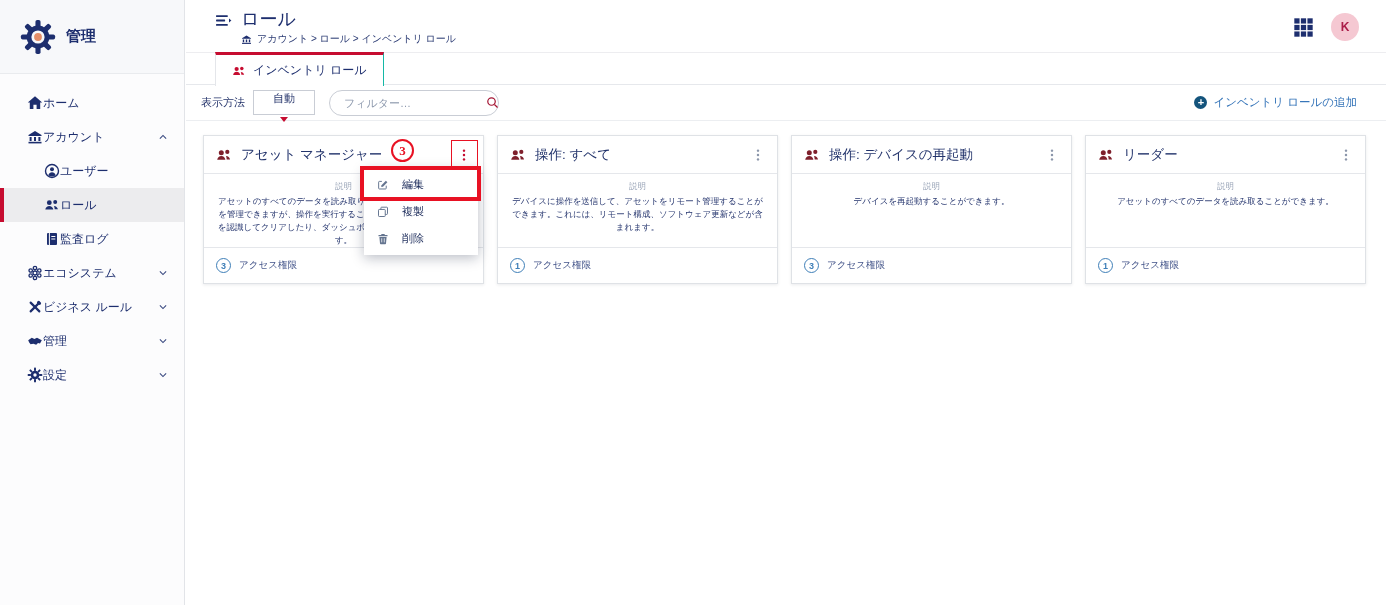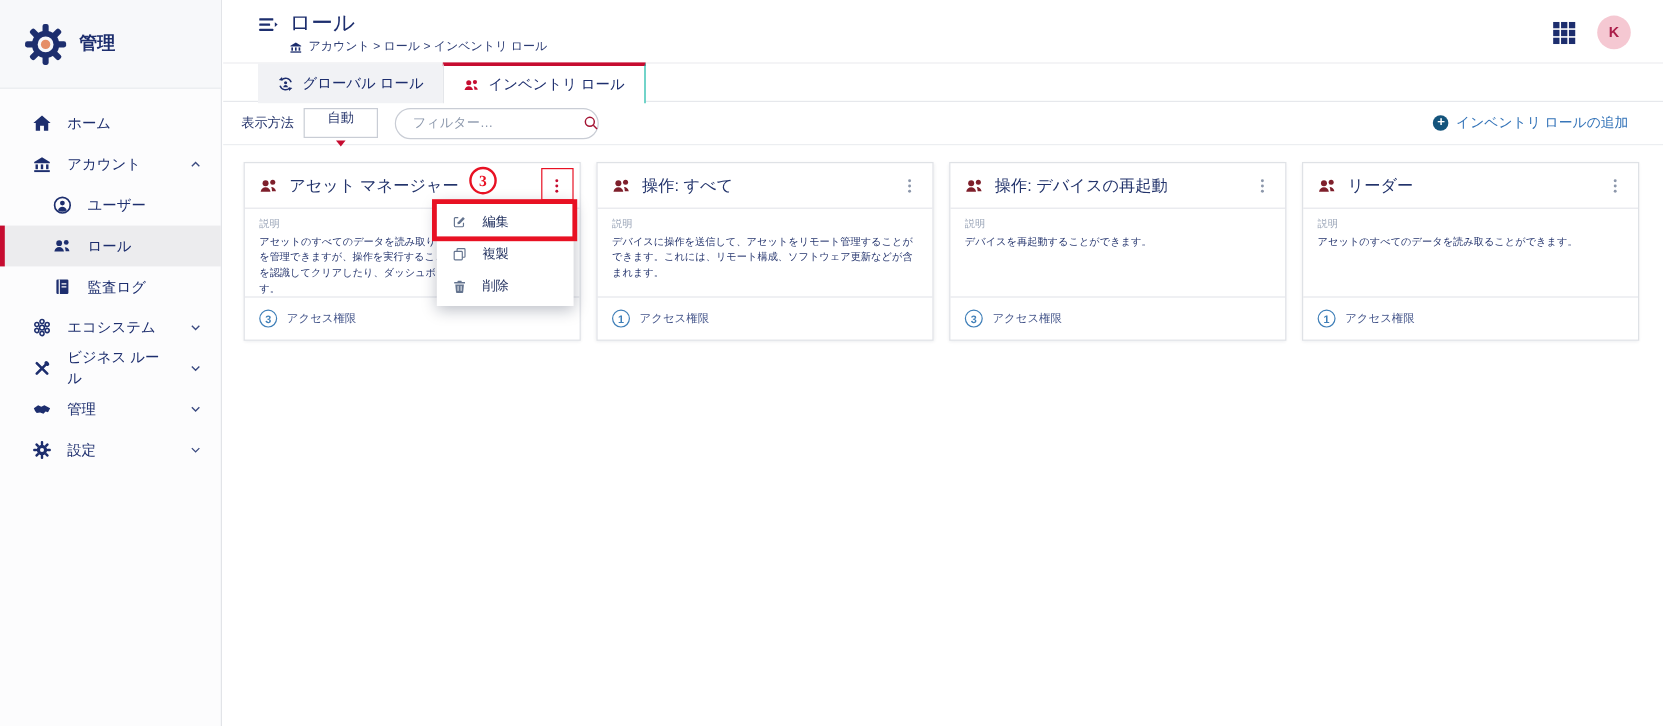--- a/index.html
+++ b/index.html
@@ -6,21 +6,21 @@
   html,body { background:#fff; }
   body { font-family:"Liberation Sans","DejaVu Sans",sans-serif; color:#1d2e6e; }
   .app { position:relative; width:1386px; height:605px; background:#fff; overflow:hidden; }
 
   
   .sidebar { position:absolute; left:0; top:0; width:185px; height:100%; background:#fcfcfd; border-right:1px solid #e2e4e8; }
   .logo-row { height:74px; border-bottom:1px solid #e9ebee; background:#f7f8fa; display:flex; align-items:center; padding-left:20px; gap:10px; }
   .logo-gear { width:36px; height:36px; display:flex; }
   .logo-text { font-size:15px; font-weight:bold; color:#1d2e6e; }
   .nav { padding-top:12px; }
-  .nav-item { height:34px; display:flex; align-items:center; gap:13px; padding:0 16px 0 27px; font-size:12px; color:#1d2e6e; position:relative; cursor:pointer; }
+  .nav-item { height:34px; display:flex; align-items:center; padding:0 16px 0 27px; font-size:12px; color:#1d2e6e; position:relative; cursor:pointer; }
   .nav-item.sub { padding-left:44px; }
   .nav-item.active { background:#ececee; }
   .nav-item.active::before { content:""; position:absolute; left:0; top:0; bottom:0; width:4px; background:#c60c30; }
   .nav-icon { width:16px; height:16px; flex:0 0 16px; display:flex; align-items:center; justify-content:center; color:#1d2e6e; }
   .nav-chevron { margin-left:auto; width:10px; height:10px; display:flex; color:#3a4a80; }
 
   
   .main { position:absolute; left:186px; top:0; right:0; bottom:0; background:#fff; }
 
   .header { height:52px; position:relative; }
@@ -54,21 +54,21 @@
   .plus-icon { width:13px; height:13px; border-radius:50%; background:#14547c; color:#fff; font-size:11px; line-height:12px; text-align:center; font-weight:bold; }
 
   
   .cards { display:flex; gap:13px; padding:14px 0 0 17px; }
   .card { width:281px; height:149px; background:#fff; border:1px solid #dfe2e6; box-shadow:0 1px 3px rgba(20,30,60,.09); display:flex; flex-direction:column; }
   .card-header { height:38px; border-bottom:1px solid #e5e7eb; display:flex; align-items:center; padding:0 12px; gap:9px; }
   .role-icon { width:16px; height:16px; color:#7e1f2b; flex:0 0 16px; }
   .card-title { font-size:13.5px; font-weight:500; color:#22336b; white-space:nowrap; }
   .card-dots { margin-left:auto; width:14px; height:16px; color:#8c97ab; cursor:pointer; }
   .card-dots.red { color:#c60c30; }
-  .card-body { flex:1; padding:7px 12px 0 12px; overflow:hidden; }
+  .card-body { flex:1; padding:7px 12px 0 12px; overflow:hidden;text-align:center; }
   .desc-label { font-size:8.5px; color:#9aa5b8; margin-bottom:2px; }
   .desc { font-size:8.5px; color:#25356e; line-height:13px; max-width:257px; }
   .card-footer { height:36px; border-top:1px solid #e5e7eb; display:flex; align-items:center; padding:0 12px; gap:8px; }
   .badge { width:15px; height:15px; border-radius:50%; border:1.5px solid #3f7fb8; color:#3f7fb8; font-size:9px; font-weight:bold; display:flex; align-items:center; justify-content:center; }
   .access-label { font-size:9.5px; color:#44558a; }
 
   
   .menu { position:absolute; left:364px; top:168px; width:114px; background:#fff; box-shadow:0 3px 12px rgba(10,20,50,.28); z-index:40; padding:3px 0; }
   .menu-item { height:27px; display:flex; align-items:center; gap:13px; padding-left:13px; font-size:11px; color:#22315f; cursor:pointer; }
   .menu-icon { width:12px; height:12px; color:#64748f; flex:0 0 12px; }
@@ -286,34 +286,20 @@
               <rect x="1" y="11" width="4" height="4"></rect>
               <rect x="6" y="11" width="4" height="4"></rect>
               <rect x="11" y="11" width="4" height="4"></rect>
             </svg>
           </span>
         <span class="avatar">K</span>
       </div>
     </div>
 
     <div class="tabstrip">
-      <div class="tab inactive">
-        <span class="tab-icon">
-            <svg viewBox="0 0 16 16">
-              <g fill="none" stroke="currentColor" stroke-width="1.4">
-                <path d="M13.3 6.3A5.5 5.5 0 0 0 4.1 4.2"></path>
-                <path d="M2.7 9.7A5.5 5.5 0 0 0 11.9 11.8"></path>
-              </g>
-              <path fill="currentColor" d="M4.6 1.4 5 5 1.6 4.3Z M11.4 14.6 11 11 14.4 11.7Z"></path>
-              <circle cx="8" cy="6.8" r="1.5" fill="currentColor"></circle>
-              <path d="M5.7 11c.4-1.4 1.3-2.1 2.3-2.1s1.9.7 2.3 2.1z" fill="currentColor"></path>
-            </svg>
-          </span>
-        <span>グローバル ロール</span>
-      </div>
       <div class="tab active">
         <span class="tab-icon">
             <svg viewBox="0 0 16 16" fill="currentColor">
               <circle cx="5.3" cy="5.7" r="2.4"></circle>
               <path d="M1.3 12.6c.4-2.4 2-3.7 4-3.7s3.6 1.3 4 3.7z"></path>
               <circle cx="11.2" cy="5" r="2"></circle>
               <path d="M10 9c2 .1 3.5 1.3 3.9 3.3h-3.2c-.1-1.3-.3-2.4-.7-3.3z"></path>
             </svg>
           </span>
         <span>インベントリ ロール</span>

